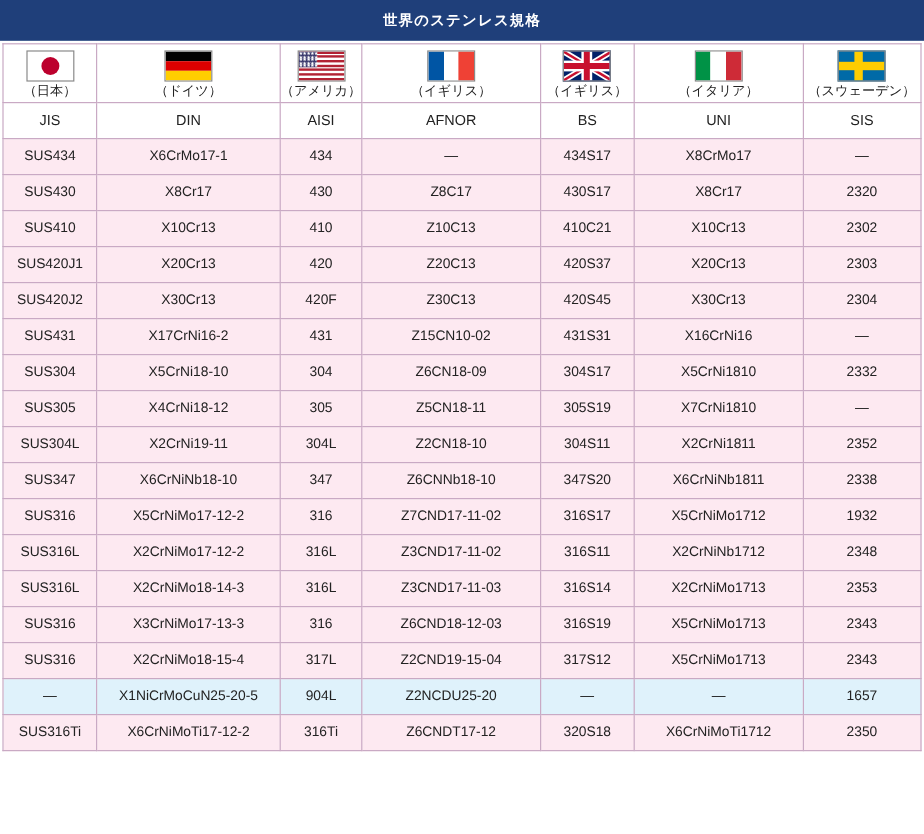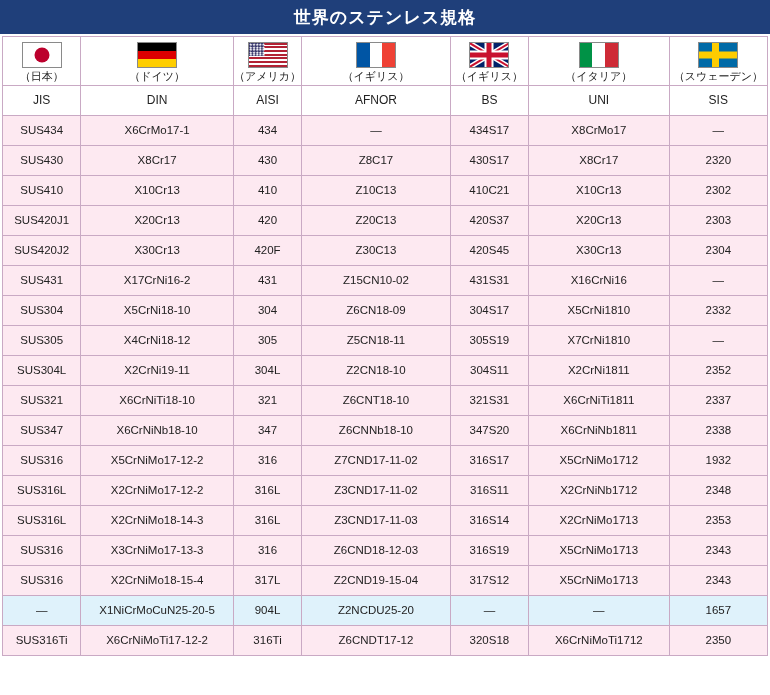--- a/index.html
+++ b/index.html
@@ -19,21 +19,21 @@
     position: relative;
     box-sizing: border-box;
   }
   .title-bar {
     height: 34px;
     background: #1f3f7a;
     color: #ffffff;
     display: flex;
     align-items: center;
     justify-content: center;
-    font-size: 17px;
+    font-size: 12px;
     font-weight: bold;
     letter-spacing: 1px;
   }
   table.std {
     border-collapse: collapse;
     width: 766px;
     margin: 2px auto 0 auto;
     table-layout: fixed;
   }
   table.std td, table.std th {
@@ -341,29 +341,20 @@
         <tr class="pink">
           <td>SUS304L</td>
           <td>X2CrNi19-11</td>
           <td>304L</td>
           <td>Z2CN18-10</td>
           <td>304S11</td>
           <td>X2CrNi1811</td>
           <td>2352</td>
         </tr>
         <tr class="pink">
-          <td>SUS321</td>
-          <td>X6CrNiTi18-10</td>
-          <td>321</td>
-          <td>Z6CNT18-10</td>
-          <td>321S31</td>
-          <td>X6CrNiTi1811</td>
-          <td>2337</td>
-        </tr>
-        <tr class="pink">
           <td>SUS347</td>
           <td>X6CrNiNb18-10</td>
           <td>347</td>
           <td>Z6CNNb18-10</td>
           <td>347S20</td>
           <td>X6CrNiNb1811</td>
           <td>2338</td>
         </tr>
         <tr class="pink">
           <td>SUS316</td>

